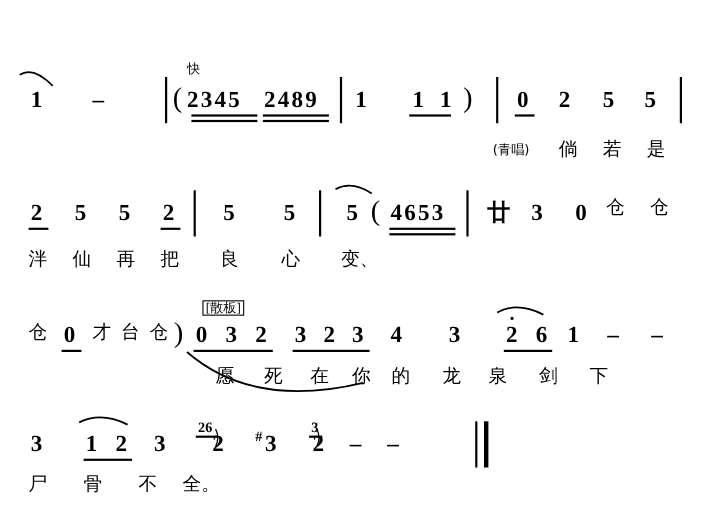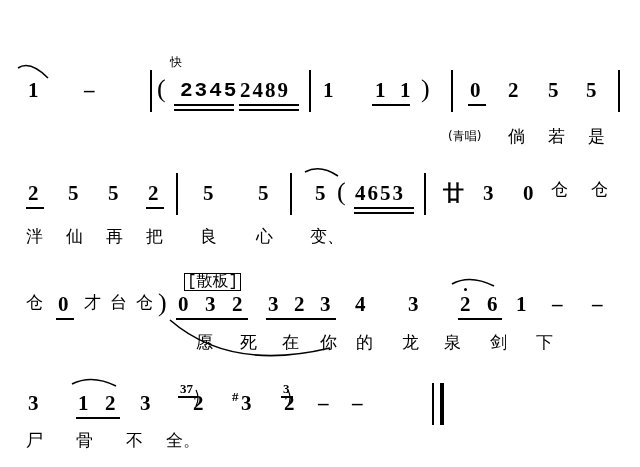--- a/index.html
+++ b/index.html
@@ -39,22 +39,22 @@
   }
   .lyric {
     font-family: "DejaVu Sans", sans-serif;
     font-size: 17px;
   }
   .tag {
     font-family: "DejaVu Sans", sans-serif;
     font-size: 12px;
   }
   .tag-box {
-    font-family: Liberation Mono, monospace;
-    font-size: 16px;
+    font-family: Liberation Serif, serif;
+    font-size: 12px;
     border: 1px solid #000;
     padding: 0 2px;
   }
   .paren {
     font-family: "Liberation Serif", serif;
     font-size: 26px;
   }
   .dash {
     font-family: "Liberation Serif", serif;
     font-size: 21px;
@@ -97,21 +97,21 @@
 <body>
 
 <div class="sheet">
 
   <div class="cell num" style="left:28px; top:80px;">1</div>
   <div class="cell dash" style="left:84px; top:80px;">–</div>
 
   <div class="cell tag" style="left:170px; top:56px;">快</div>
 
   <div class="cell paren" style="left:157px; top:76px;">(</div>
-  <div class="cell num" style="left:180px; top:80px; letter-spacing:2px;font-family:Liberation Mono, monospace;">2345</div>
+  <div class="cell num" style="left:170px; top:80px; letter-spacing:2px;">2345</div>
   <div class="beam" style="left:174px; top:104px; width:60px;"></div>
   <div class="beam" style="left:174px; top:109px; width:60px;"></div>
 
   <div class="cell num" style="left:240px; top:80px; letter-spacing:2px;">2489</div>
   <div class="beam" style="left:239px; top:104px; width:60px;"></div>
   <div class="beam" style="left:239px; top:109px; width:60px;"></div>
 
   <div class="barline" style="left:150px; top:70px; height:42px;"></div>
   <div class="barline" style="left:309px; top:70px; height:42px;"></div>
 
@@ -213,21 +213,21 @@
   <div class="cell lyric" style="left:444px; top:334px;">泉</div>
   <div class="cell lyric" style="left:490px; top:334px;">剑</div>
   <div class="cell lyric" style="left:536px; top:334px;">下</div>
 
   <div class="cell num" style="left:28px; top:393px;">3</div>
   <div class="cell num" style="left:78px; top:393px;">1</div>
   <div class="cell num" style="left:105px; top:393px;">2</div>
   <div class="beam" style="left:76px; top:417px; width:44px;"></div>
   <div class="cell num" style="left:140px; top:393px;">3</div>
 
-  <div class="cell num-sm" style="left:180px; top:382px;">37</div>
+  <div class="cell num-sm" style="left:180px; top:382px;">26</div>
   <div class="beam" style="left:178px; top:396px; width:20px;"></div>
   <div class="cell num" style="left:193px; top:393px;">2</div>
 
   <div class="cell num-sm" style="left:232px; top:390px;">#</div>
   <div class="cell num" style="left:241px; top:393px;">3</div>
 
   <div class="cell num-sm" style="left:283px; top:382px;">3</div>
   <div class="beam" style="left:281px; top:396px; width:12px;"></div>
   <div class="cell num" style="left:284px; top:393px;">2</div>
 

